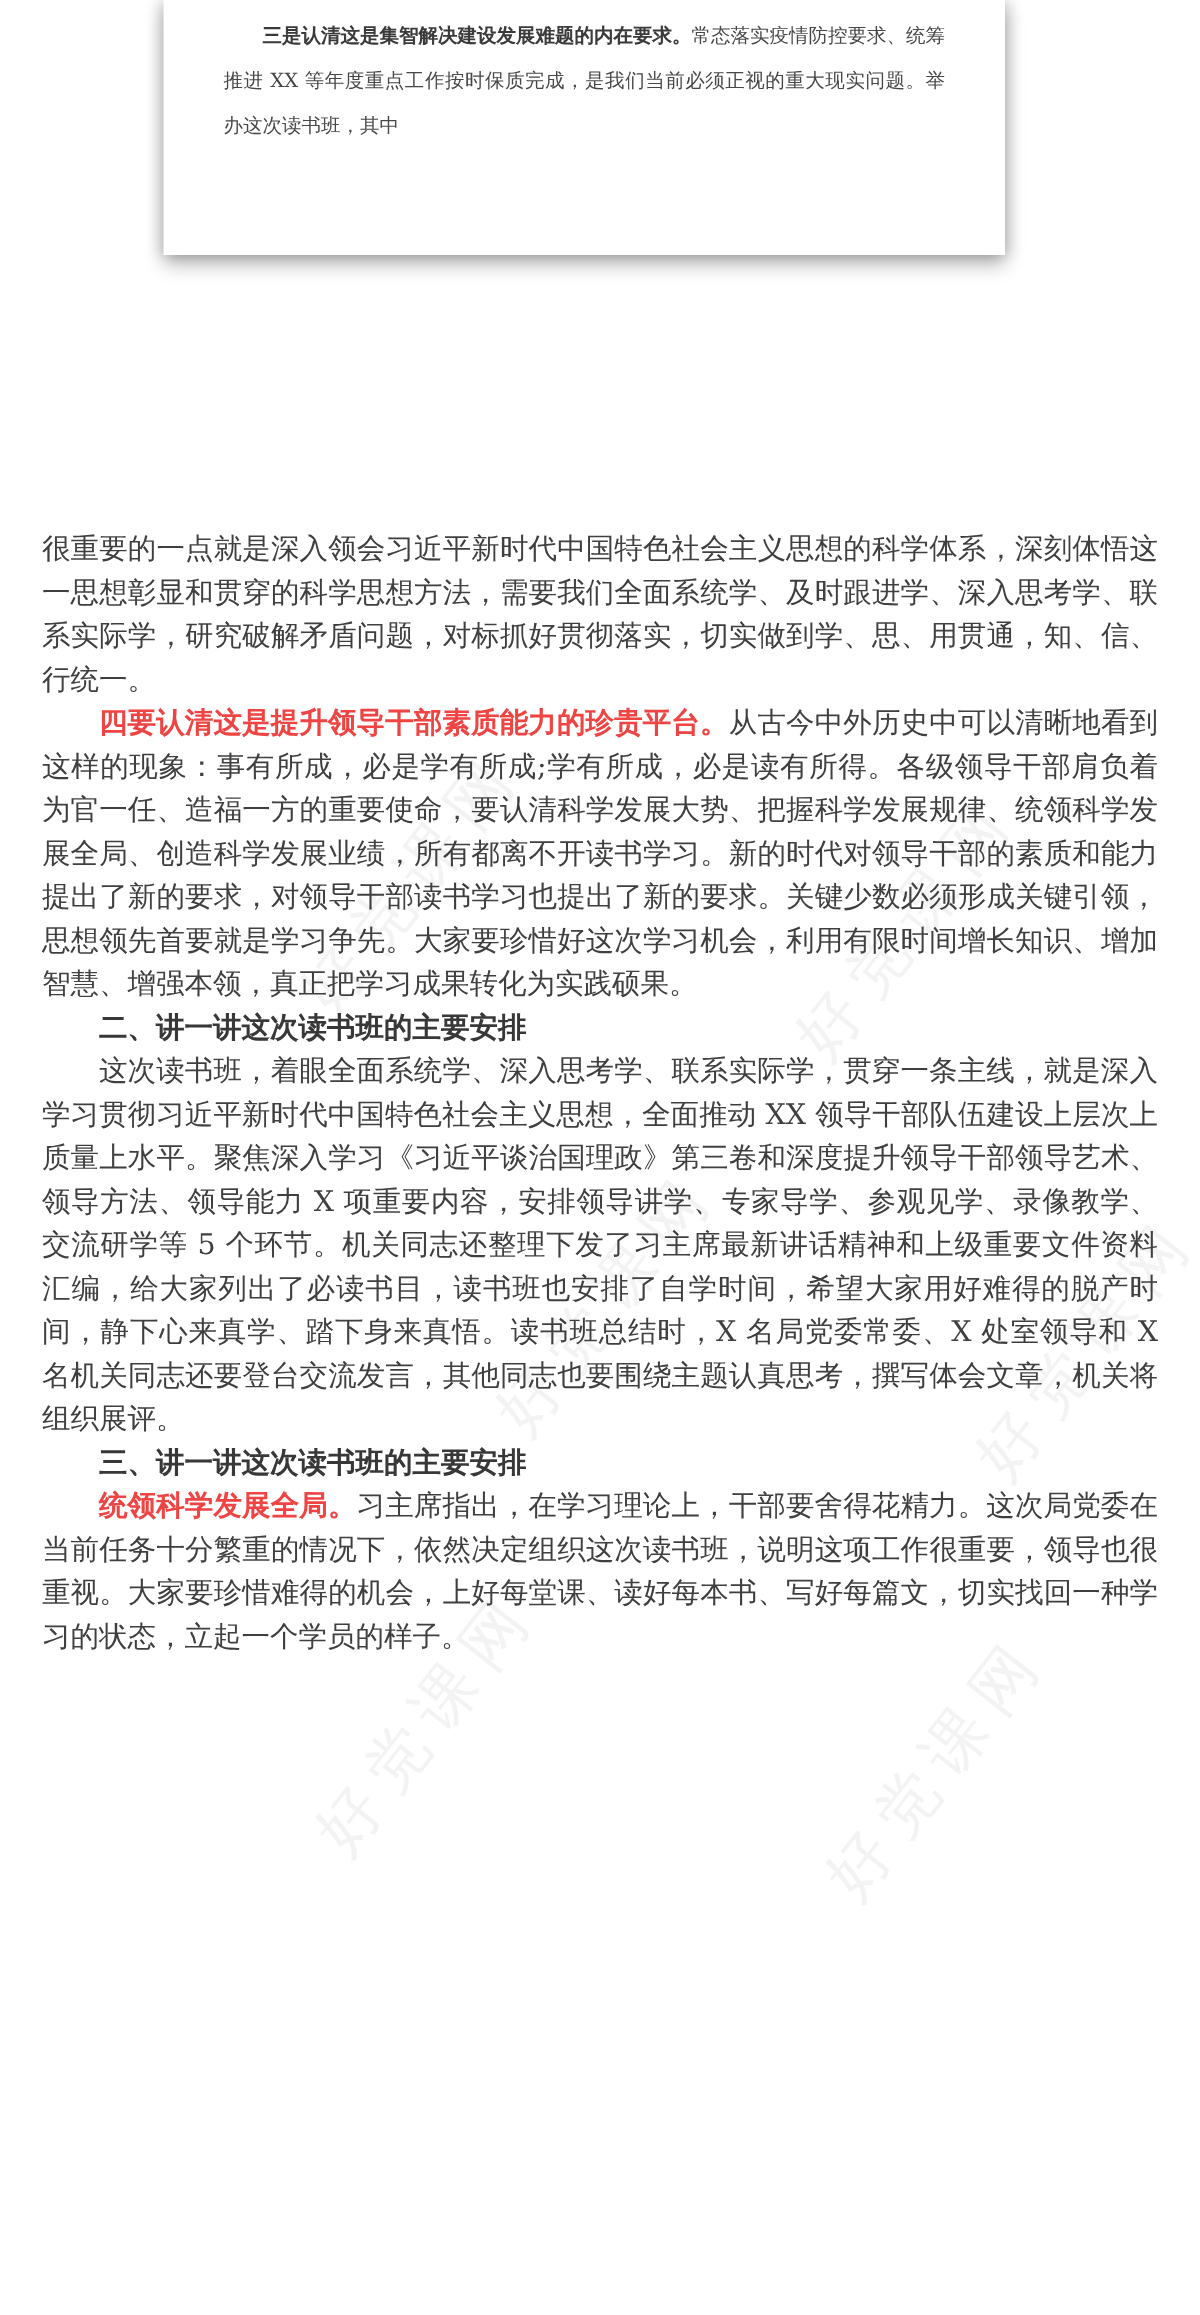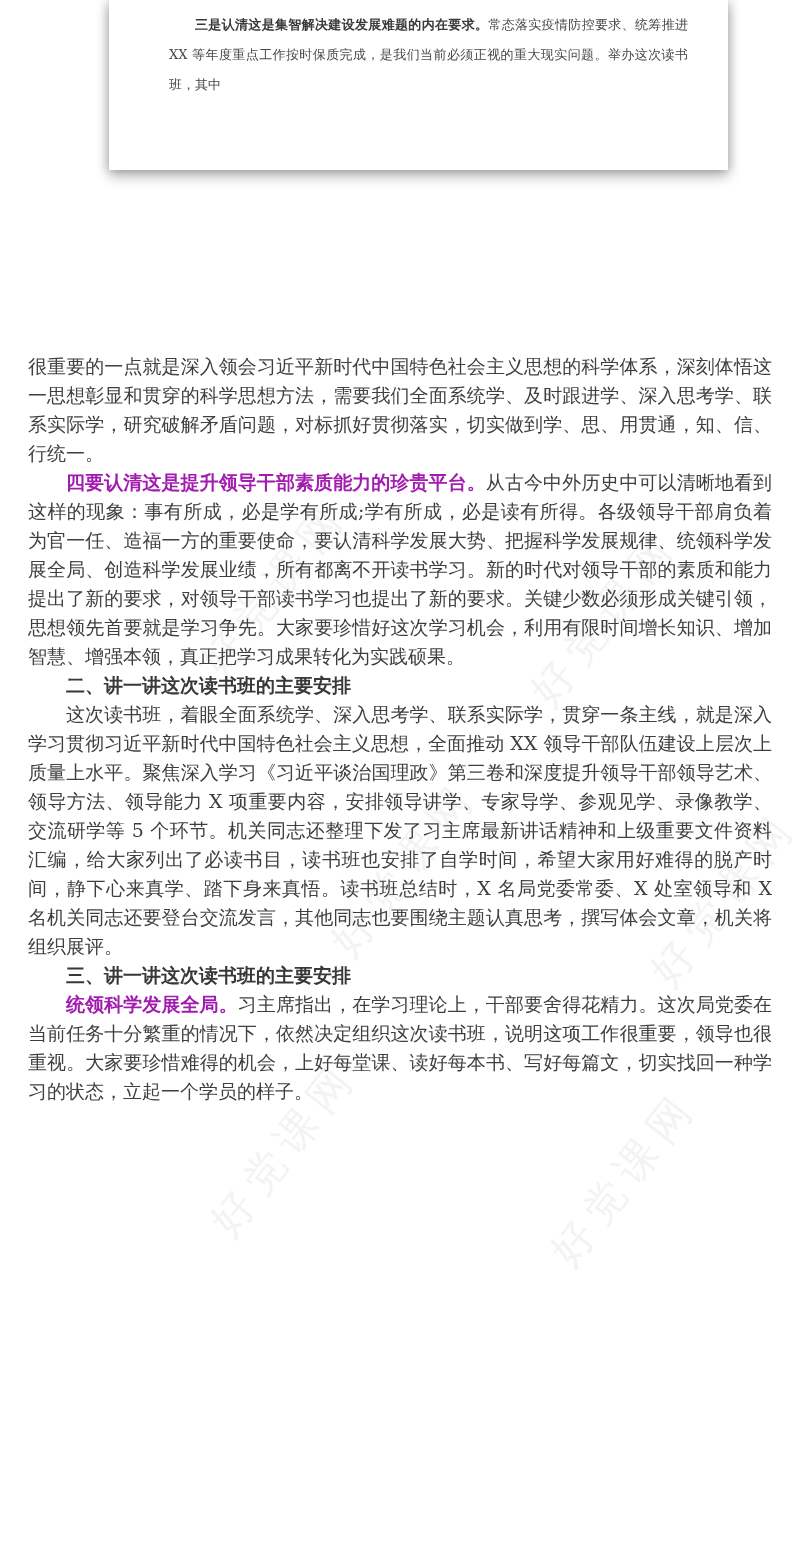--- a/index.html
+++ b/index.html
@@ -12,26 +12,26 @@
     position: relative;
     min-height: 1543px;
     overflow: hidden;
     font-family: "DejaVu Serif", "Liberation Serif", serif;
   }
 
   
   .page-card {
     position: relative;
     margin-left: 109px;
-    width: 619px;
+    width: 561px;
     height: 170px;
     background: #ffffff;
     box-shadow: 0 6px 12px rgba(0,0,0,0.30), 4px 0 8px rgba(0,0,0,0.10), -4px 0 8px rgba(0,0,0,0.10);
     box-sizing: border-box;
-    padding: 10px 40px 0 60px;
+    padding: 10px 40px 0 40px;
     z-index: 2;
   }
   .page-card p {
     margin: 0;
     font-size: 13px;
     line-height: 30px;
     color: #474747;
     text-align: justify;
     text-indent: 2em;
   }
@@ -62,21 +62,21 @@
   }
   .para {
     margin: 0;
     font-size: 19px;
     line-height: 29px;
     color: #3f3f3f;
     text-align: justify;
     text-indent: 2em;
   }
   .para.no-indent { text-indent: 0; }
-  .para b { font-weight: 700; color: #a21caf; }
+  .para b { font-weight: 700; color: #ef4444; }
   .para.heading { font-weight: 700; color: #383838; }
 </style>
 </head>
 <body>
 
 <div class="watermark-layer">
   <span class="wm" style="left:170px; top:560px;">好党课网</span>
   <span class="wm" style="left:500px; top:590px;">好党课网</span>
   <span class="wm" style="left:300px; top:840px;">好党课网</span>
   <span class="wm" style="left:620px; top:870px;">好党课网</span>

